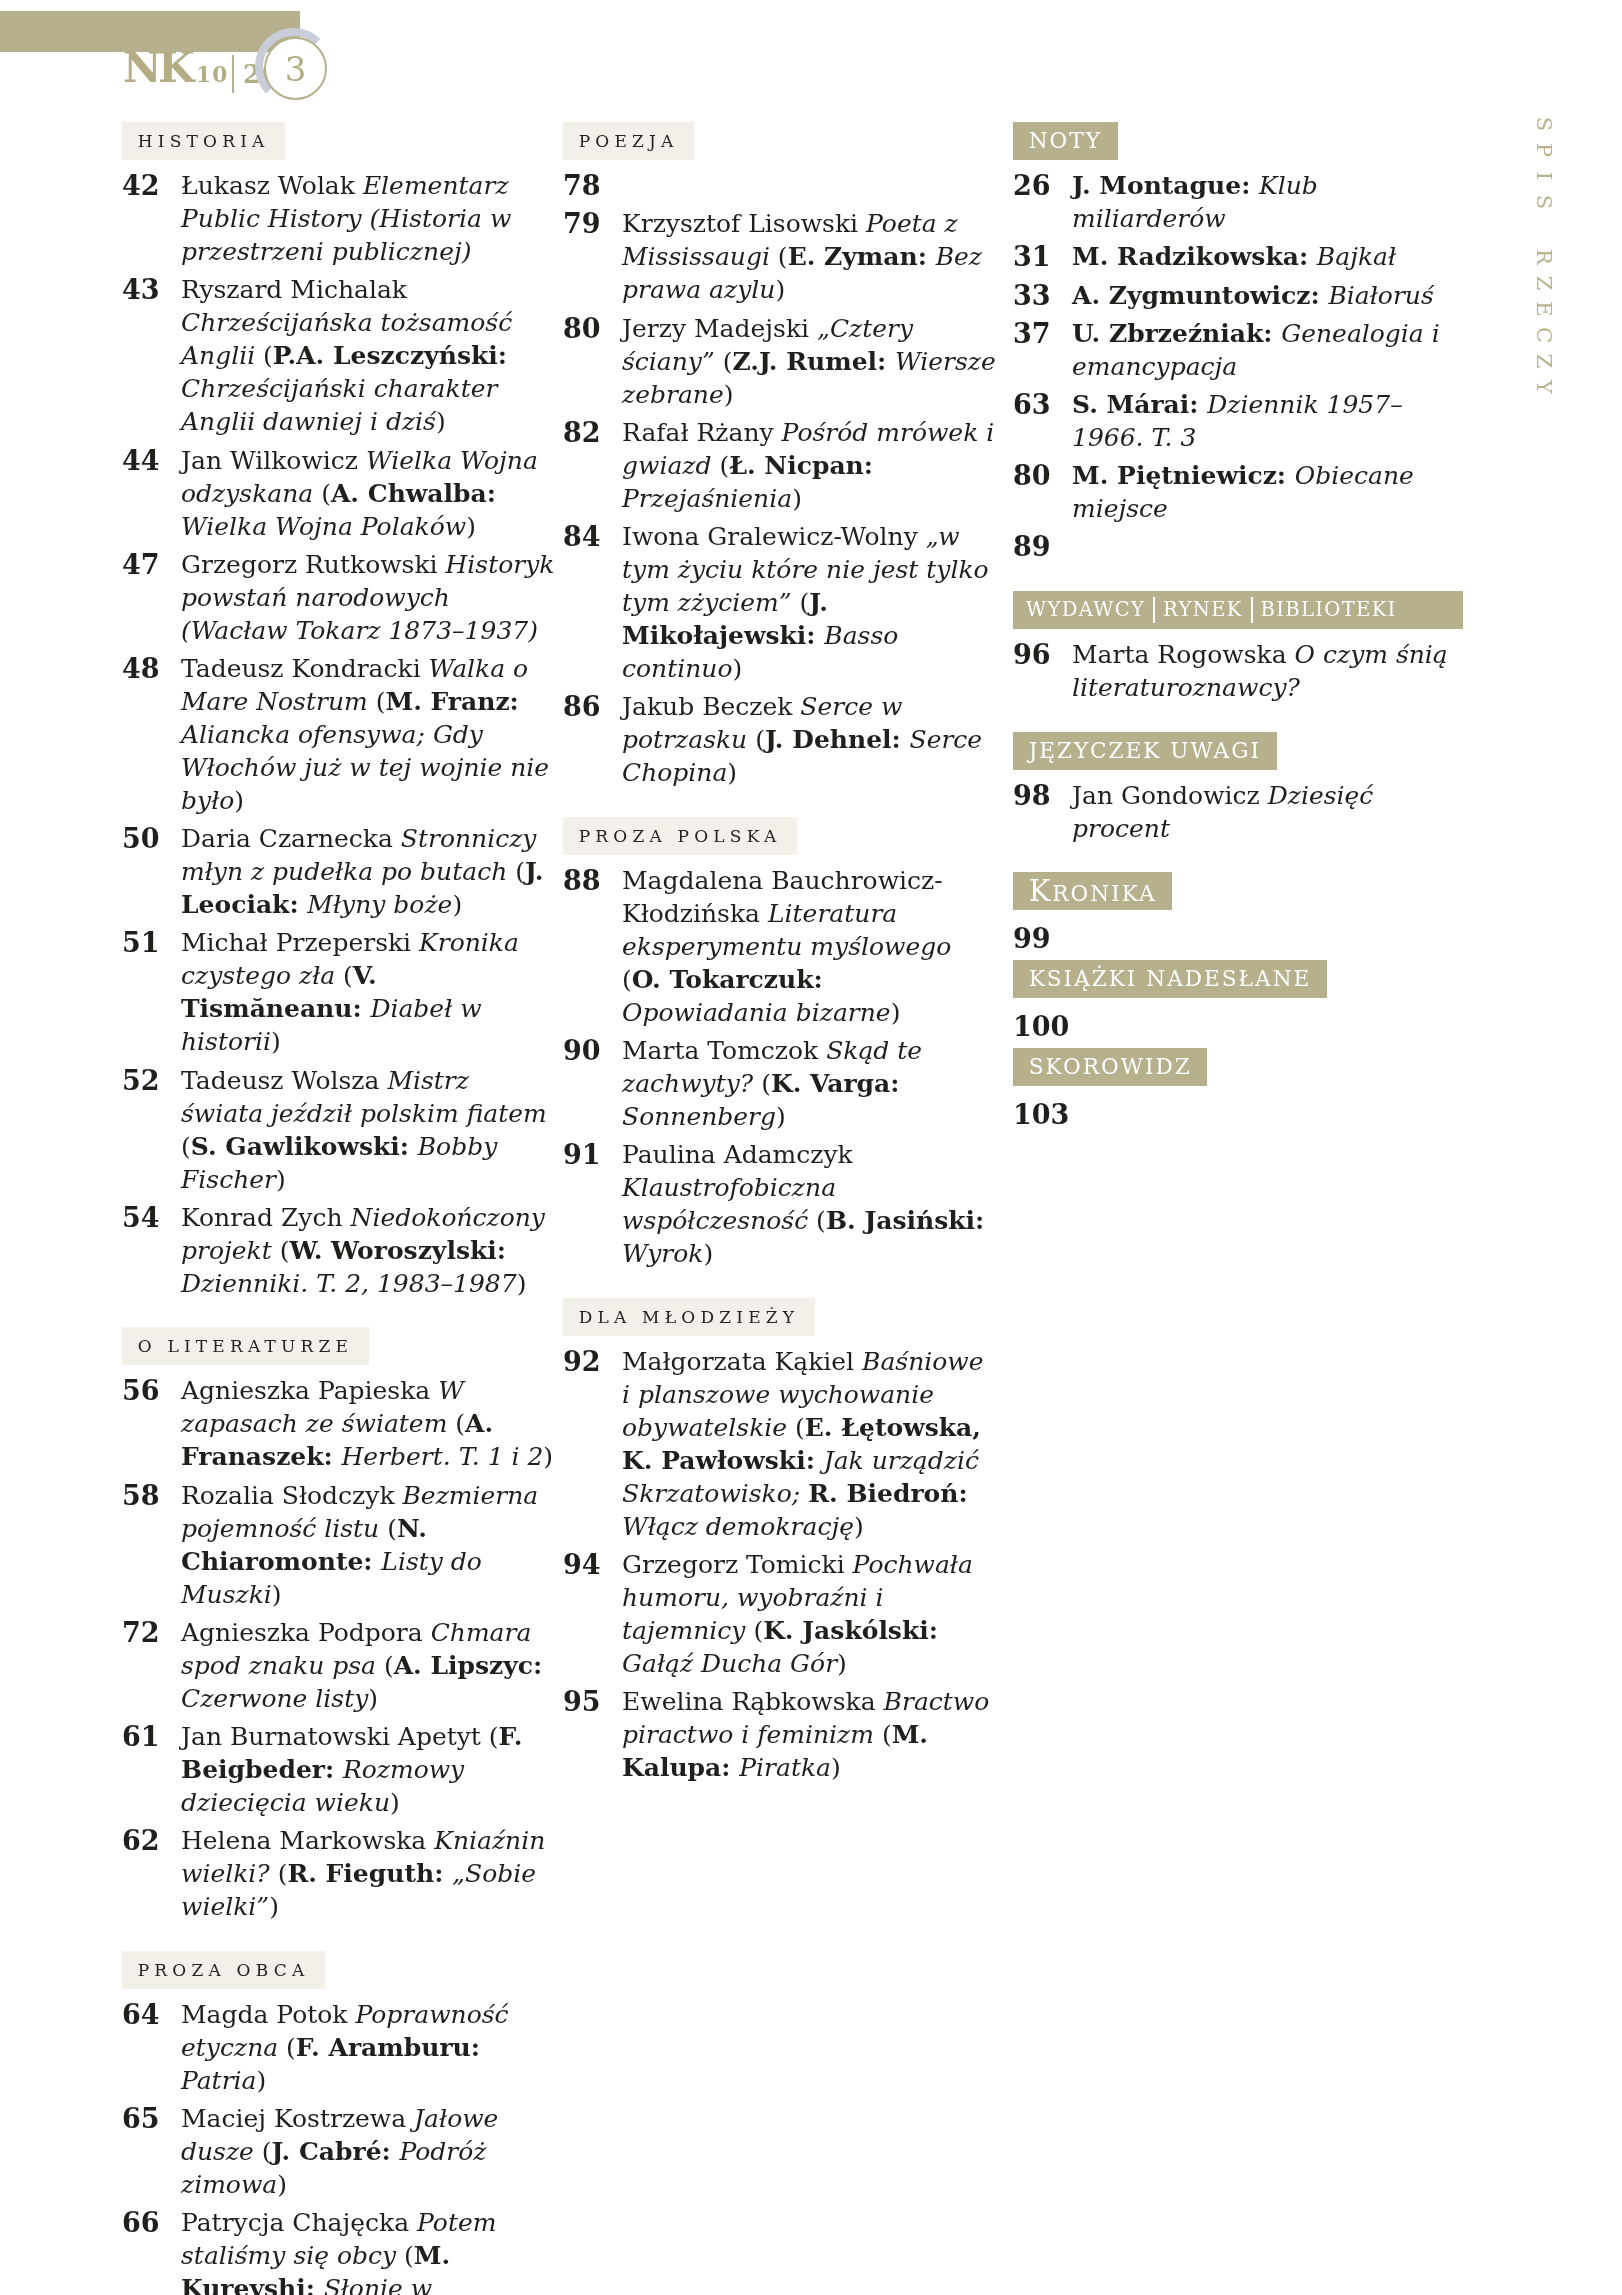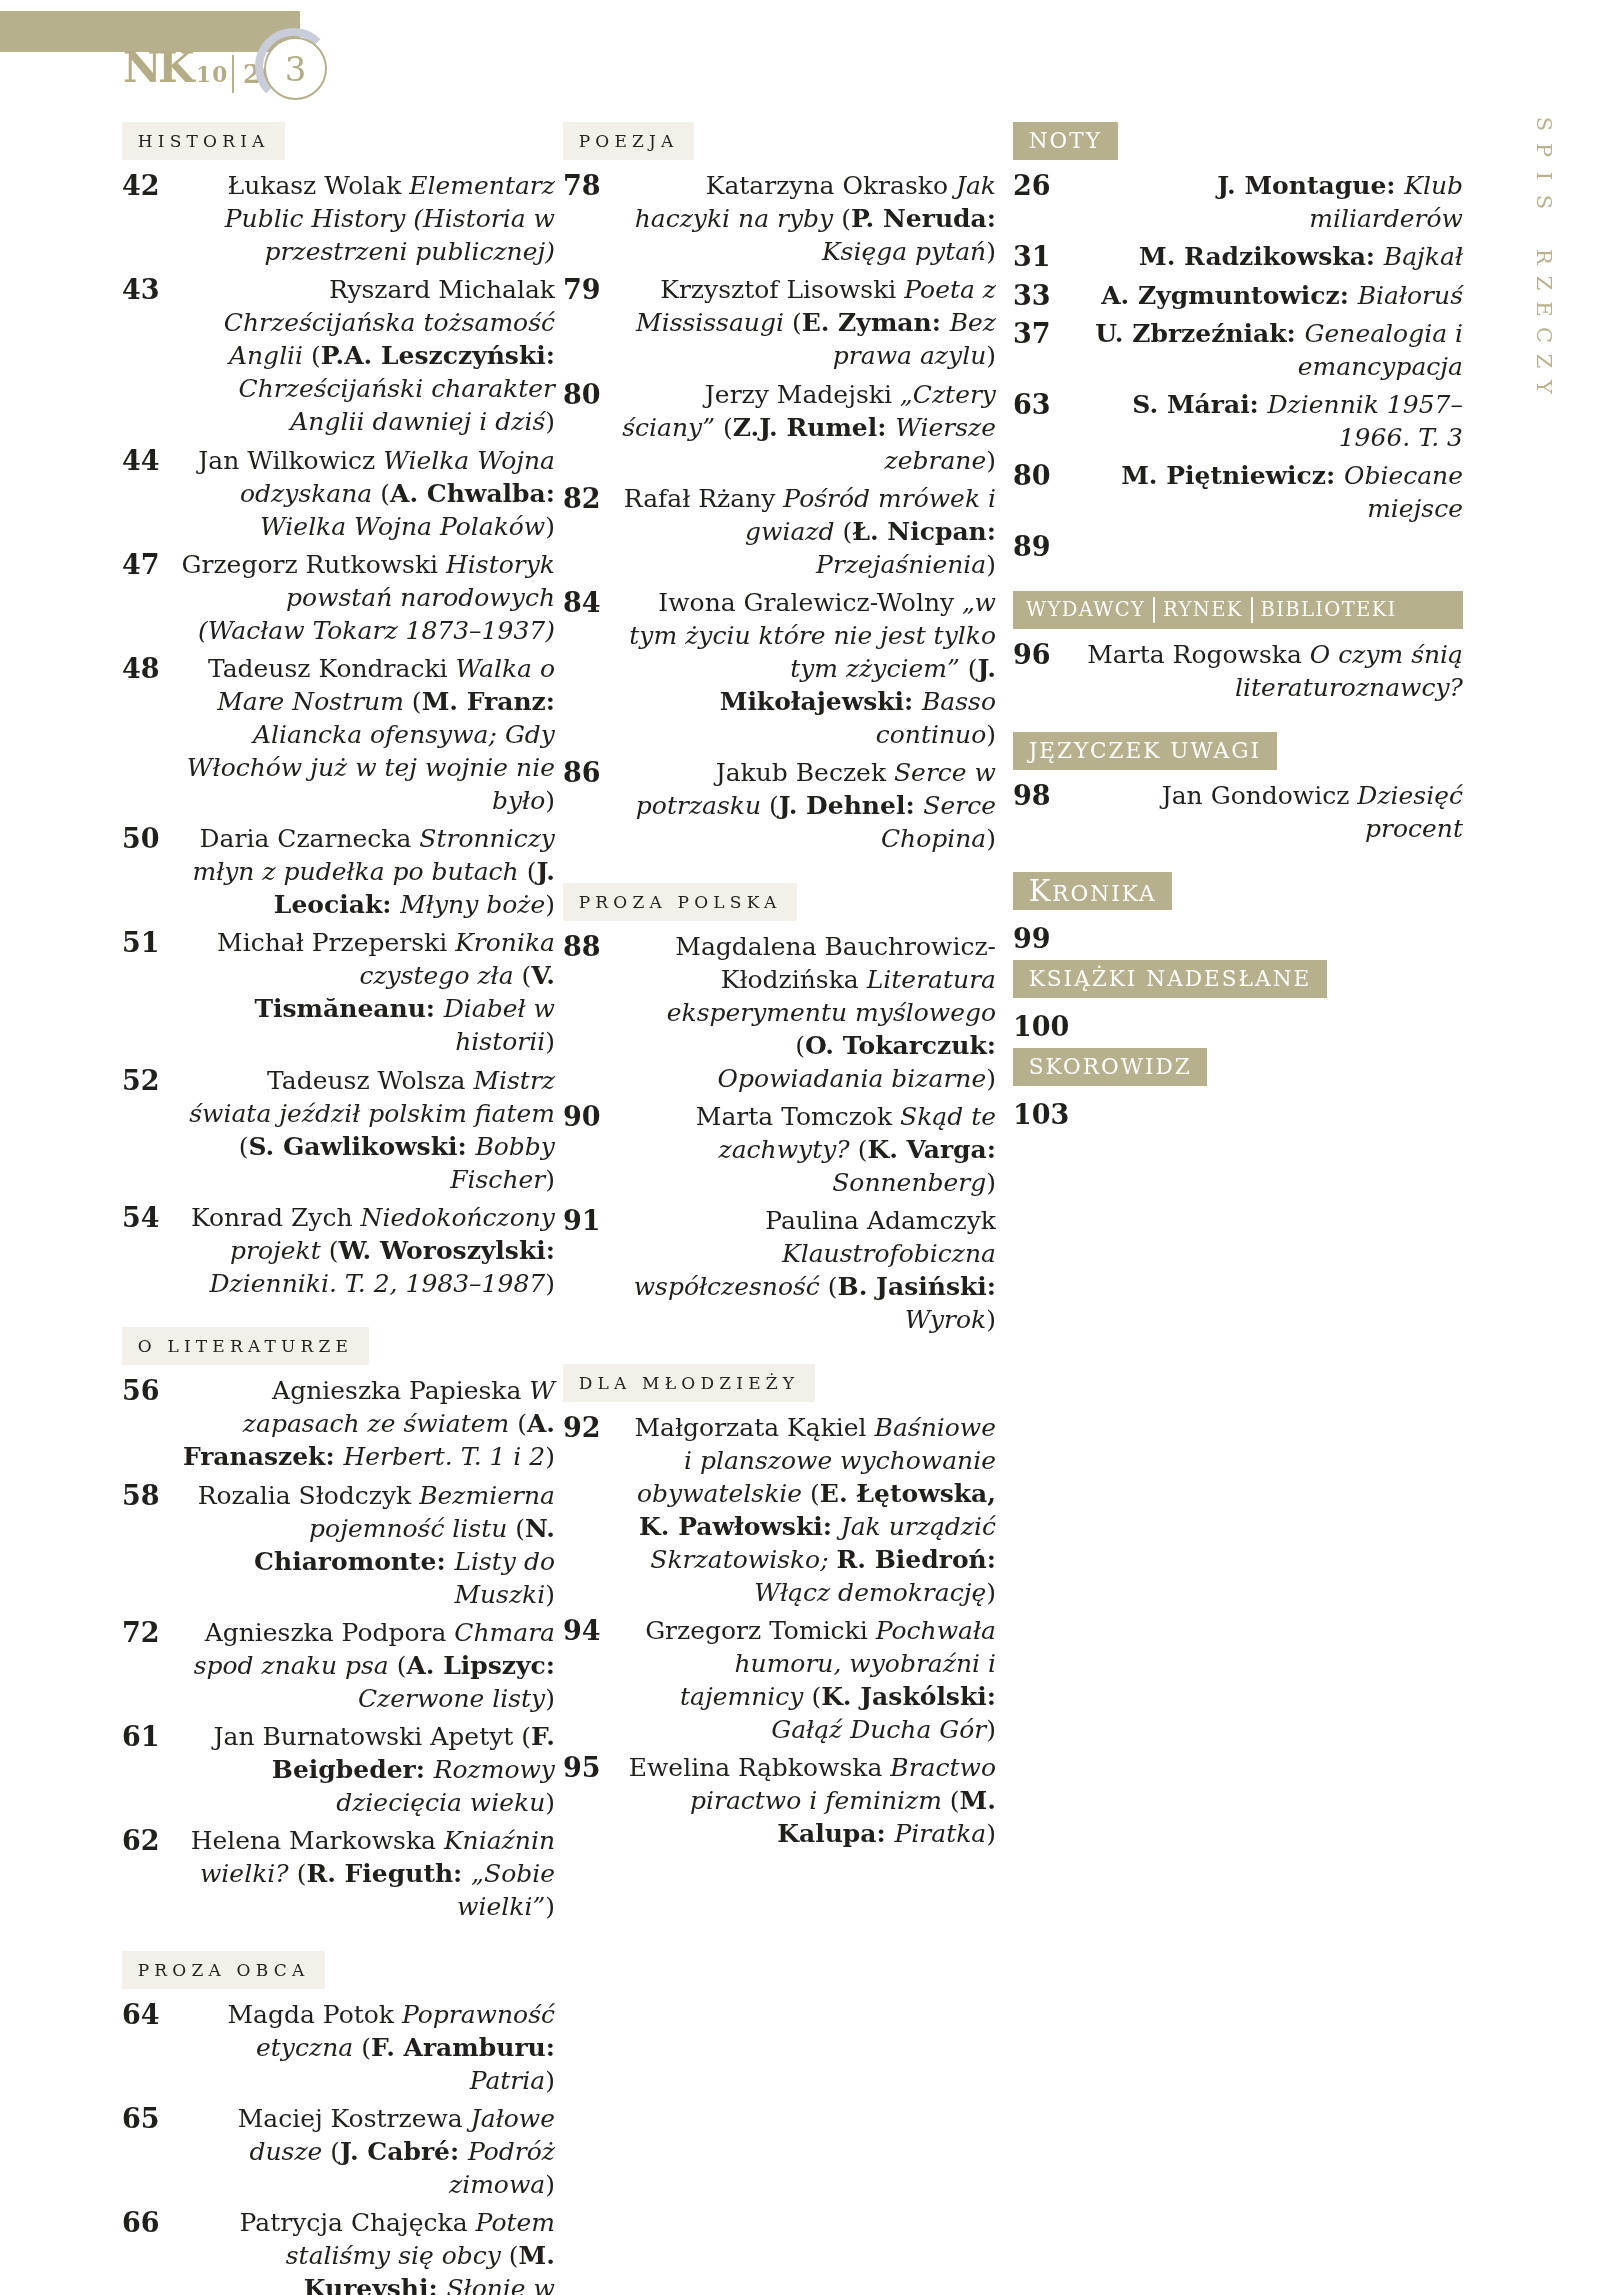--- a/index.html
+++ b/index.html
@@ -36,21 +36,21 @@
   .bar.light{background:#f2f0e9;color:#24231f;}
   .bar.tan{background:#b6b08c;color:#ffffff;font-weight:normal;letter-spacing:2px;font-size:21.6px;}
   .bar.wide{display:flex;align-items:center;justify-content:flex-start;width:100%;
     box-sizing:border-box;padding:0 13px;font-size:19.6px;letter-spacing:1.3px;}
   .bar .lead{font-size:29px;}
   .bar .sep{display:inline-block;width:2px;height:26px;background:#ffffff;margin:0 7.9px;flex:0 0 2px;}
   
   .entry{display:flex;margin-bottom:5.2px;font-size:25px;line-height:33px;}
   .entry.lone{margin:2.6px 0 3.9px;}
   .num{flex:0 0 42px;margin-right:17px;font-weight:bold;font-size:27px;line-height:33px;}
-  .txt{flex:1;text-align:right;}
+  .txt{flex:1;}
   .s-i{font-style:italic;}
   .s-b{font-weight:bold;}
   
   .vlabel{position:absolute;left:1529px;top:111px;width:30px;display:flex;flex-direction:column;
     align-items:center;color:#b9b28d;}
   .vletter{height:26px;font-size:21px;line-height:26px;transform:rotate(90deg);}
   .vgap{height:29px;}
 </style>
 </head>
 <body>
@@ -117,21 +117,20 @@
           <div class="num">65</div>
           <div class="txt"><span class="s-r">Maciej Kostrzewa </span><span class="s-i">Jałowe dusze</span><span class="s-r"> (</span><span class="s-b">J. Cabré: </span><span class="s-i">Podróż zimowa</span><span class="s-r">)</span></div>
         </div><div class="entry">
           <div class="num">66</div>
           <div class="txt"><span class="s-r">Patrycja Chajęcka </span><span class="s-i">Potem staliśmy się obcy</span><span class="s-r"> (</span><span class="s-b">M. Kureyshi: </span><span class="s-i">Słonie w ogrodzie</span><span class="s-r">)</span></div>
         </div></div>
     </div>
   <div class="col col-1">
       <div class="section"><div class="bar light">POEZJA</div><div class="entry">
           <div class="num">78</div>
-          <div class="txt"><span class="s-r">Katarzyna Okrasko </span><span class="s-i">Jak haczyki na ryby</span><span class="s-r"> (</span><span class="s-b">P. Neruda: </span><span class="s-i">Księga pytań</span><span class="s-r">)</span></div>
         </div><div class="entry">
           <div class="num">79</div>
           <div class="txt"><span class="s-r">Krzysztof Lisowski </span><span class="s-i">Poeta z Mississaugi</span><span class="s-r"> (</span><span class="s-b">E. Zyman: </span><span class="s-i">Bez prawa azylu</span><span class="s-r">)</span></div>
         </div><div class="entry">
           <div class="num">80</div>
           <div class="txt"><span class="s-r">Jerzy Madejski </span><span class="s-i">„Cztery ściany”</span><span class="s-r"> (</span><span class="s-b">Z.J. Rumel: </span><span class="s-i">Wiersze zebrane</span><span class="s-r">)</span></div>
         </div><div class="entry">
           <div class="num">82</div>
           <div class="txt"><span class="s-r">Rafał Rżany </span><span class="s-i">Pośród mrówek i gwiazd</span><span class="s-r"> (</span><span class="s-b">Ł. Nicpan: </span><span class="s-i">Przejaśnienia</span><span class="s-r">)</span></div>
         </div><div class="entry">

